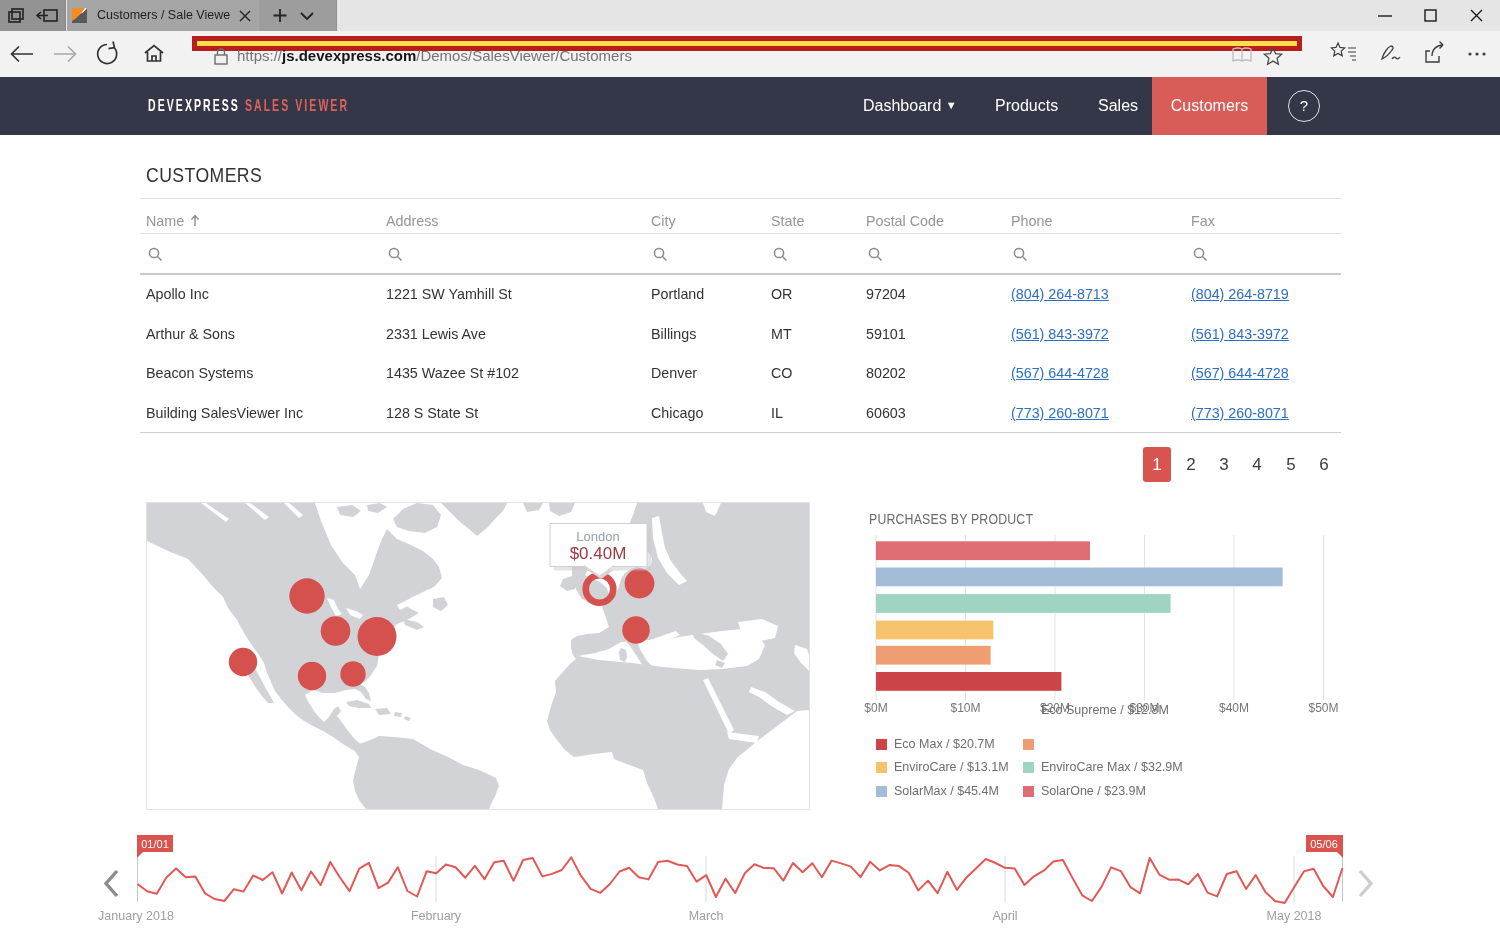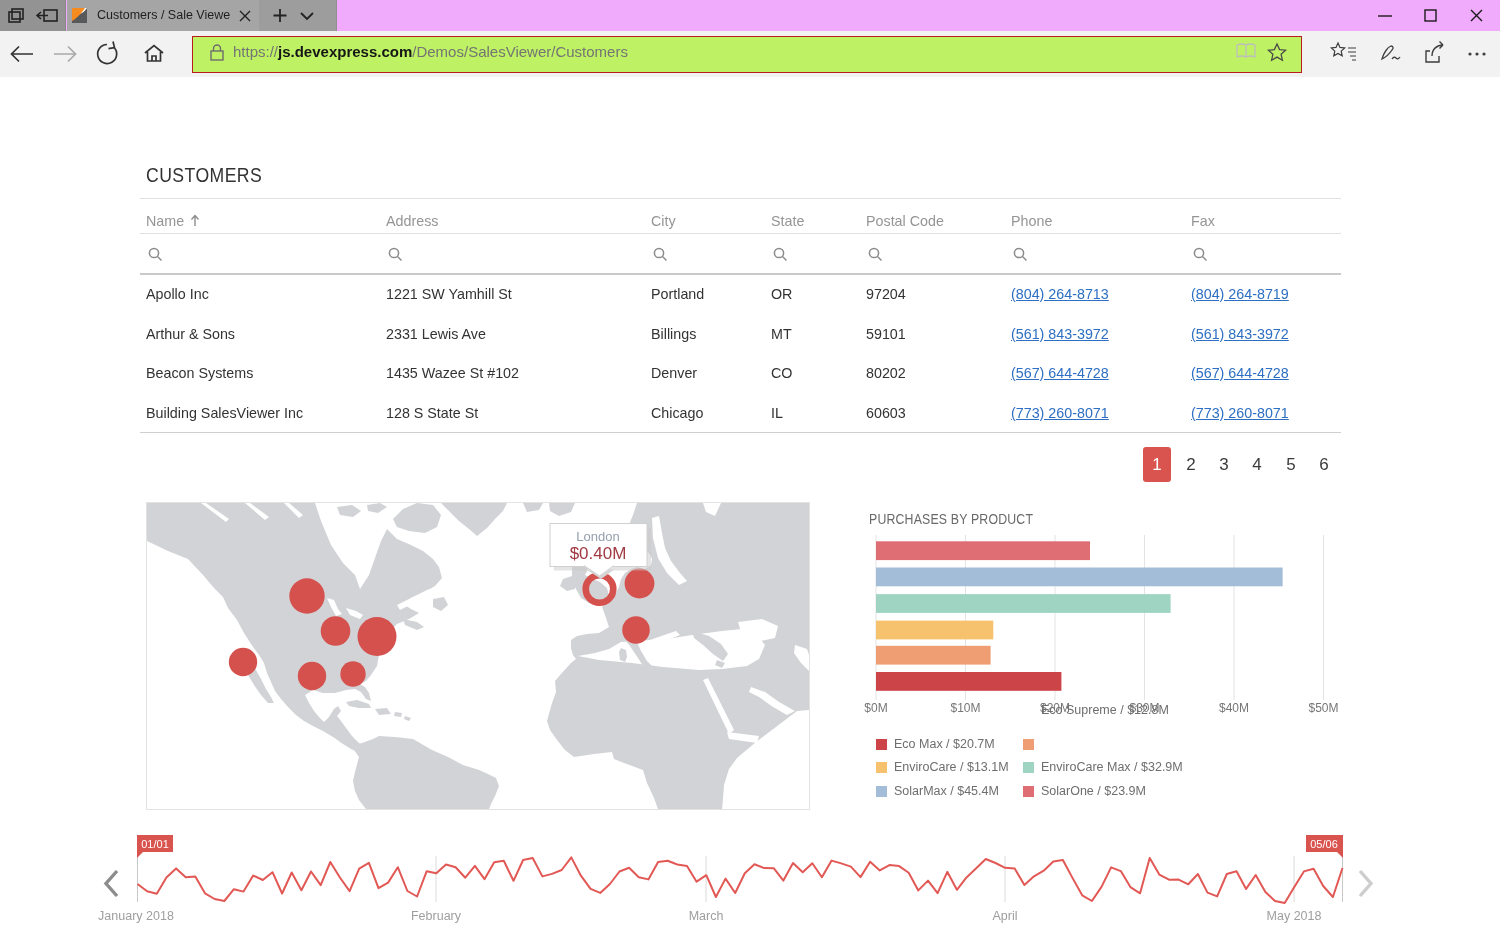--- a/index.html
+++ b/index.html
@@ -1,26 +1,26 @@
 <!DOCTYPE html>
 <html><head>
 <meta charset="utf-8">
 <style>
 * { margin:0; padding:0; box-sizing:border-box; }
 html,body { width:1500px; height:952px; overflow:hidden; background:#fff;
   font-family:"Liberation Sans", sans-serif; }
 #stage { position:relative; width:1500px; height:952px; }
 
-#tabstrip { position:absolute; left:0; top:0; width:1500px; height:31px; background:#f0abfc; }
+#tabstrip { position:absolute; left:0; top:0; width:1500px; height:31px; background:#e5e5e5; }
 #tabicons { position:absolute; left:0; top:0; width:66px; height:31px; background:#939393; border-right:1px solid #888; }
 #tab { position:absolute; left:67px; top:0; width:192px; height:31px; background:#a5a5a5; }
 #tabtitle { position:absolute; left:30px; top:8px; font-size:12.5px; color:#1f1f1f; white-space:nowrap; }
 #afterplus { position:absolute; left:259px; top:0; width:78px; height:31px; background:#9d9d9d; border-right:1px solid #909090; }
 #addrbar { position:absolute; left:0; top:31px; width:1500px; height:46px; background:#f2f2f2; }
-#urlbox { position:absolute; left:192px; top:5px; width:1110px; height:37px; background:#bef264; border:1px solid #b91c1c; }
+#urlbox { position:absolute; left:192px; top:5px; width:1110px; height:15px; background:#fde047; border:5px solid #b91c1c; }
 .urltext { position:absolute; left:40px; top:6px; font-size:15px; color:#747474; white-space:nowrap; }
 .urltext b { color:#161616; font-weight:700; }
 
 #navbar { position:absolute; left:0; top:77px; width:1500px; height:58px; background:#343747; }
 #logo { position:absolute; left:148px; top:19px; font-size:17px; font-weight:700; letter-spacing:3.3px; color:#fff; white-space:nowrap; transform:scaleX(0.62); transform-origin:left center; }
 #logo span { color:#dd625c; }
 .navitem { position:absolute; top:0; height:58px; line-height:58px; color:#fff; font-size:16px; }
 #navred { position:absolute; left:1152px; top:0; width:115px; height:58px; background:#d85c57; color:#fff;
   font-size:16px; line-height:58px; text-align:center; }
 #helpcirc { position:absolute; left:1288px; top:13px; width:32px; height:32px; border:1px solid rgba(255,255,255,.85);
@@ -109,20 +109,28 @@
     <path d="M8 12 l2 4.4 4.7.5 -3.5 3.2 1 4.7 -4.2-2.4 -4.2 2.4 1-4.7 -3.5-3.2 4.7-.5 Z" stroke="#3d3d3d" stroke-width="1.2"></path>
     <path d="M18 17 h8 M18 21 h8 M20 25 h6 M22 29 h4" stroke="#3d3d3d" stroke-width="1.2"></path>
     <path d="M52 28 c2-7 6-12 9-13 2 0 3 2 1 4 -2 3 -6 7 -10 9 Z M62 28 q2-3 4-1 t4-1" stroke="#3d3d3d" stroke-width="1.3"></path>
     <path d="M100 20 h-4 v11 h13 v-6 M102 25 c0-7 5-11 11-11 M113 14 l-3.5-3.5 M113 14 l-3.5 3.5" stroke="#3d3d3d" stroke-width="1.4"></path>
     <circle cx="140" cy="23" r="1.6" fill="#3d3d3d"></circle>
         <circle cx="147" cy="23" r="1.6" fill="#3d3d3d"></circle>
         <circle cx="154" cy="23" r="1.6" fill="#3d3d3d"></circle>
   </svg>
 </div>
 
+<div id="navbar">
+  <div id="logo">DEVEXPRESS <span>SALES VIEWER</span></div>
+  <div class="navitem" style="left:863px">Dashboard <span style="font-size:11px;position:relative;top:-2px">▼</span></div>
+  <div class="navitem" style="left:995px">Products</div>
+  <div class="navitem" style="left:1098px">Sales</div>
+  <div id="navred">Customers</div>
+  <div id="helpcirc">?</div>
+</div>
 
 <h1>CUSTOMERS</h1>
 
 <div id="grid">
   <div class="hline" style="top:0"></div>
   <div class="hline" style="top:35px"></div>
   <div class="hline" style="top:75px;height:2px;background:#c9c9c9"></div>
   <div class="hline" style="top:234px;background:#cfcfcf"></div>
 
   <div class="hdr" style="left:6px">Name

